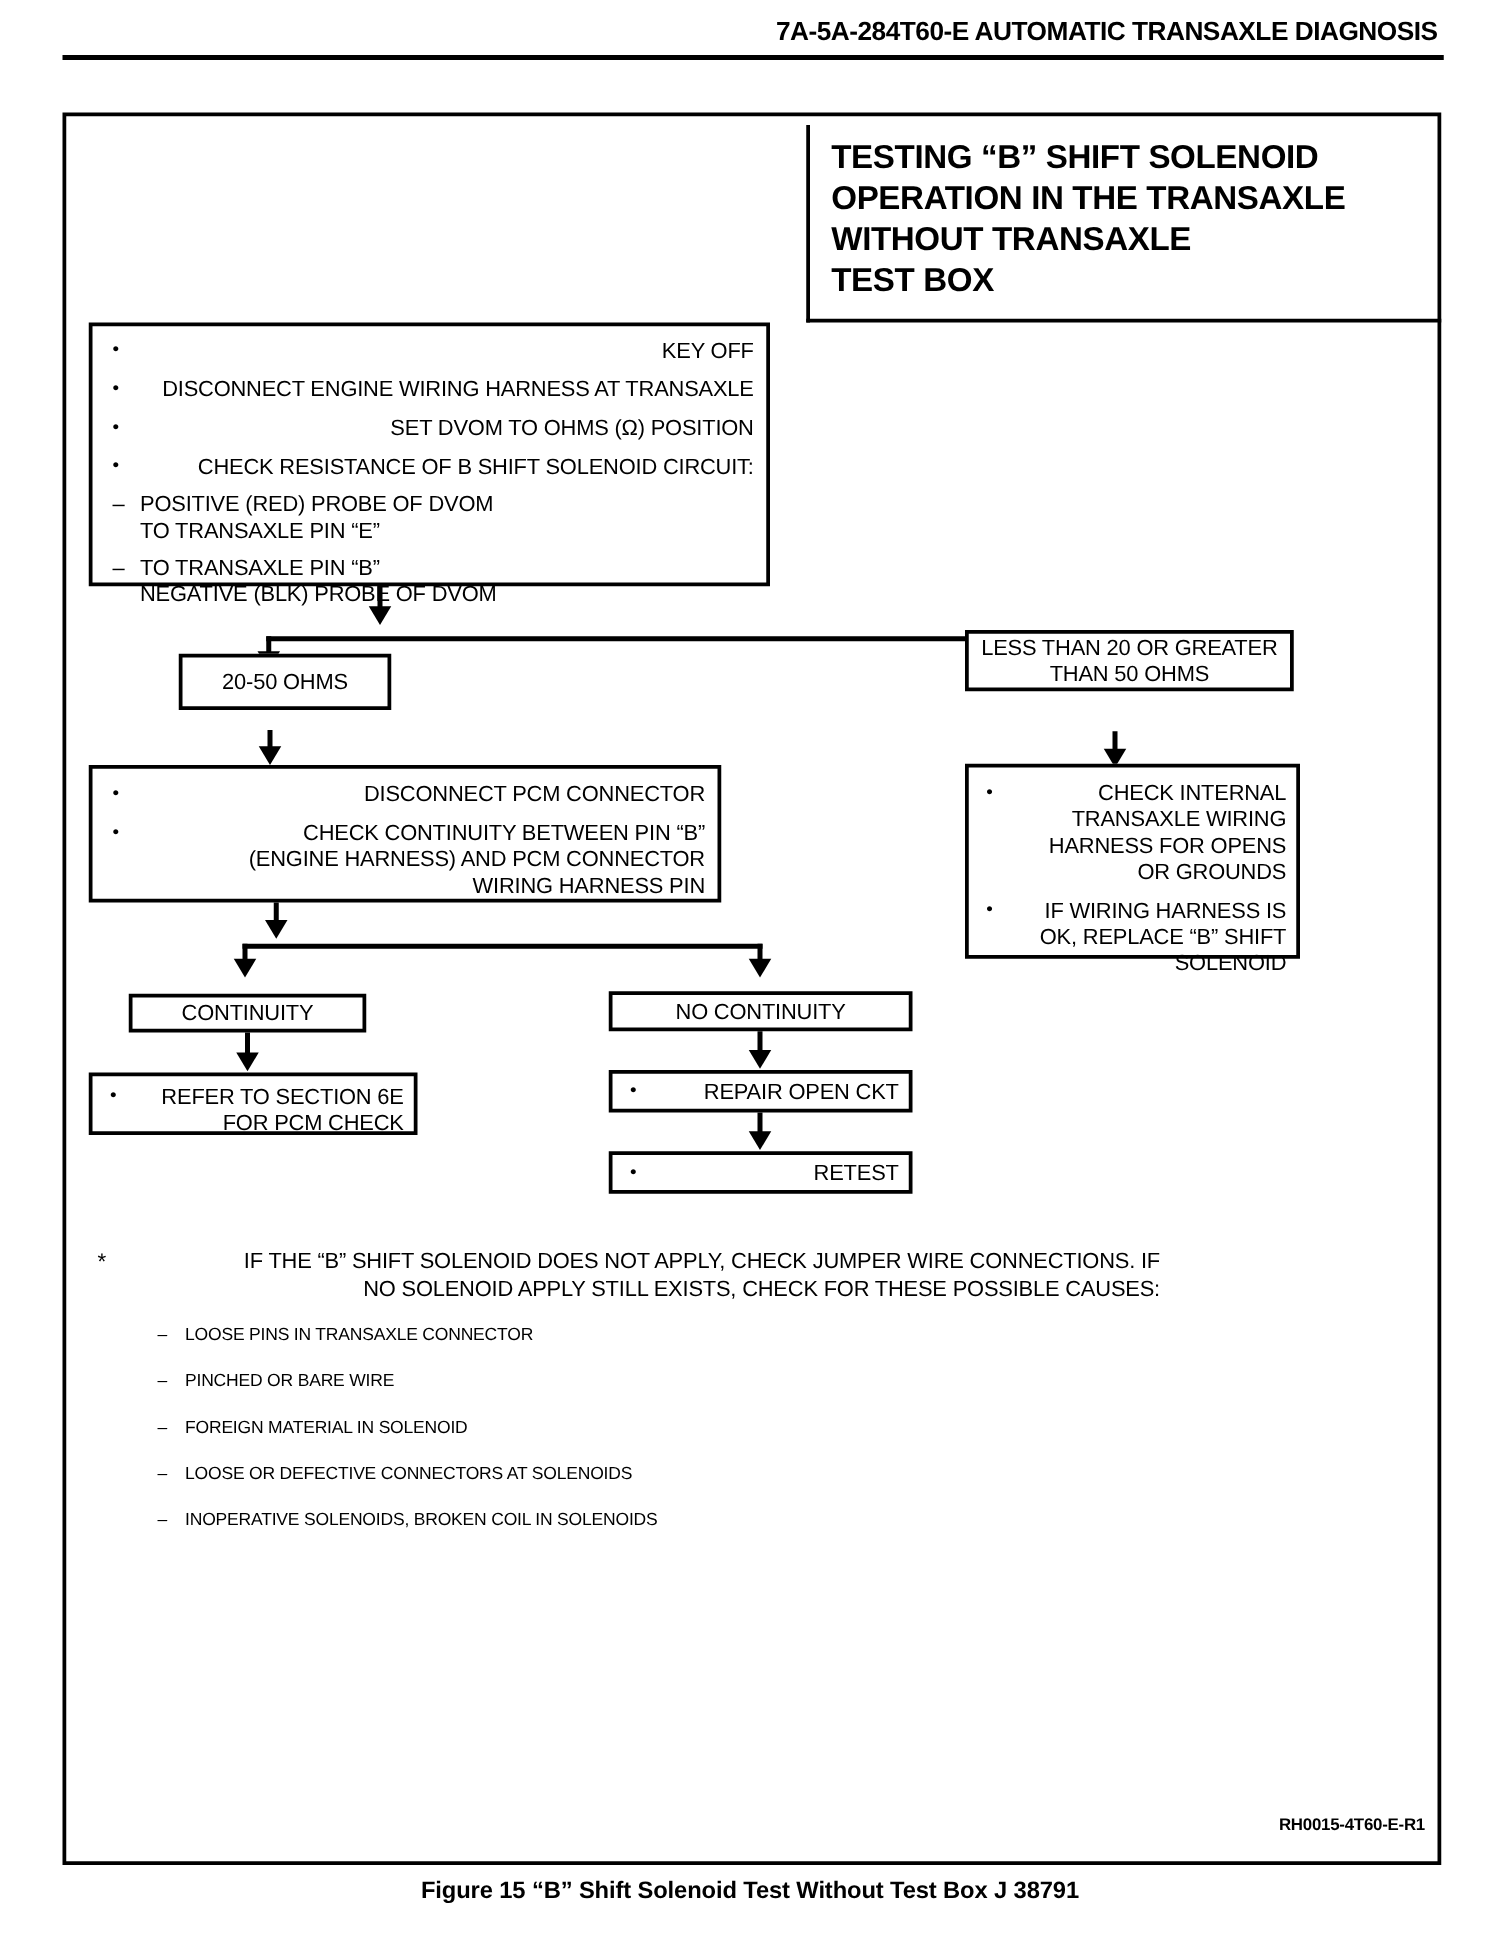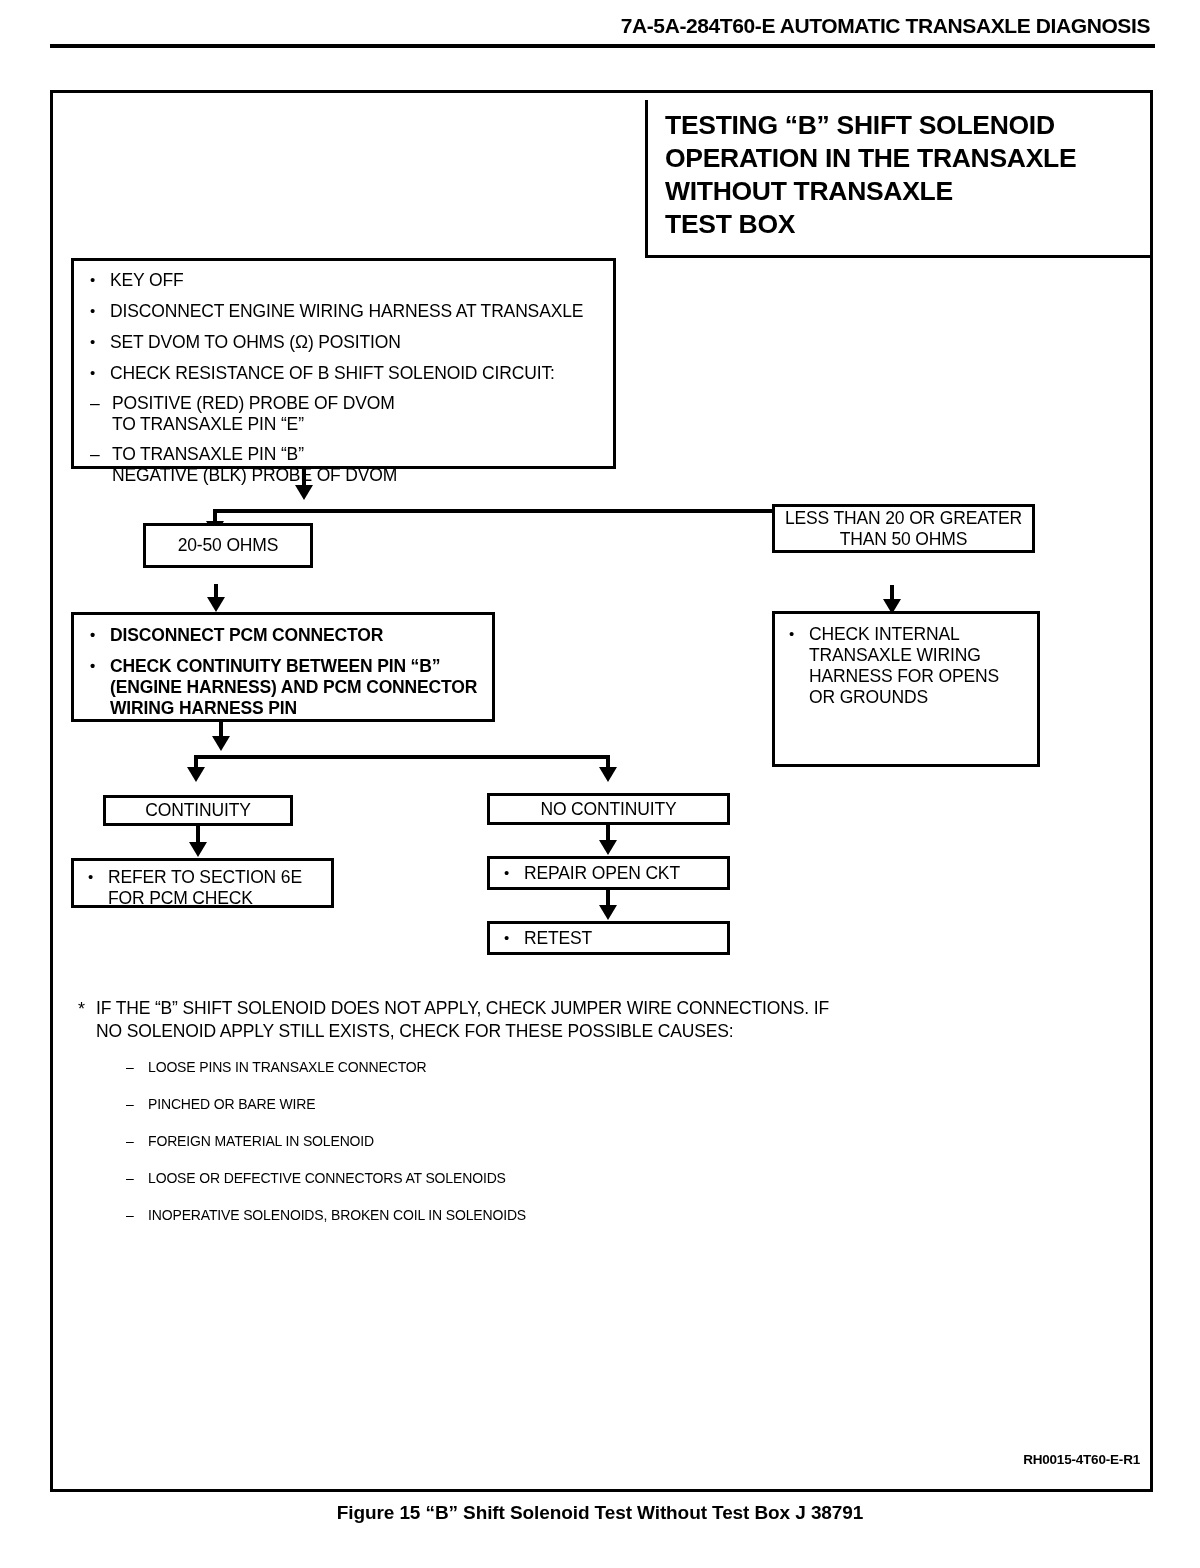--- a/index.html
+++ b/index.html
@@ -98,20 +98,21 @@
     margin: 0;
     padding: 0;
   }
   ul.blist > li {
     position: relative;
     padding-left: 26px;
     margin-bottom: 10px;
     font-size: 17.5px;
     line-height: 21px;
     letter-spacing: -0.15px;
+    text-align: right;
   }
   ul.blist > li:last-child { margin-bottom: 0; }
   ul.blist > li::before {
     content: "\2022";
     position: absolute;
     left: 6px;
     top: -1px;
     font-size: 15px;
   }
 
@@ -170,20 +171,21 @@
     left: 78px;
     top: 997px;
     width: 850px;
   }
   .footnote .fn-lead {
     position: relative;
     padding-left: 18px;
     font-size: 17.5px;
     line-height: 23px;
     letter-spacing: -0.15px;
+    text-align: right;
   }
   .footnote .fn-lead::before {
     content: "*";
     position: absolute;
     left: 0;
     top: 1px;
     font-size: 18px;
   }
   .footnote ul.fn-list {
     list-style: none;
@@ -291,21 +293,21 @@
       <span>
         <span class="sub">LESS THAN 20 OR GREATER</span>
         <span class="sub">THAN 50 OHMS</span>
       </span>
     </div>
   </div>
 
   <div class="vline" style="left:890px; top:585px; width:4px; height:16px;"></div>
   <div class="arrow-head" style="left:883px; top:599px;"></div>
 
-  <div class="box" style="left:71px; top:612px; width:424px; height:110px;font-weight:bold;">
+  <div class="box" style="left:71px; top:612px; width:506px; height:110px;">
     <div class="box-inner" style="padding:10px 10px 0 10px;">
       <ul class="blist">
         <li>DISCONNECT PCM CONNECTOR</li>
         <li>
           <span class="sub">CHECK CONTINUITY BETWEEN PIN “B”</span>
           <span class="sub">(ENGINE HARNESS) AND PCM CONNECTOR</span>
           <span class="sub">WIRING HARNESS PIN</span>
         </li>
       </ul>
     </div>
@@ -321,20 +323,25 @@
   <div class="arrow-head" style="left:599px; top:767px;"></div>
 
   <div class="box" style="left:772px; top:611px; width:268px; height:156px;">
     <div class="box-inner" style="padding:10px 8px 0 8px;">
       <ul class="blist">
         <li>
           <span class="sub">CHECK INTERNAL</span>
           <span class="sub">TRANSAXLE WIRING</span>
           <span class="sub">HARNESS FOR OPENS</span>
           <span class="sub">OR GROUNDS</span>
+        </li>
+        <li>
+          <span class="sub">IF WIRING HARNESS IS</span>
+          <span class="sub">OK, REPLACE “B” SHIFT</span>
+          <span class="sub">SOLENOID</span>
         </li>
       </ul>
     </div>
   </div>
 
   <div class="box" style="left:103px; top:795px; width:190px; height:31px;">
     <div class="label-box">CONTINUITY</div>
   </div>
   <div class="vline" style="left:196px; top:826px; width:4px; height:18px;"></div>
   <div class="arrow-head" style="left:189px; top:842px;"></div>

